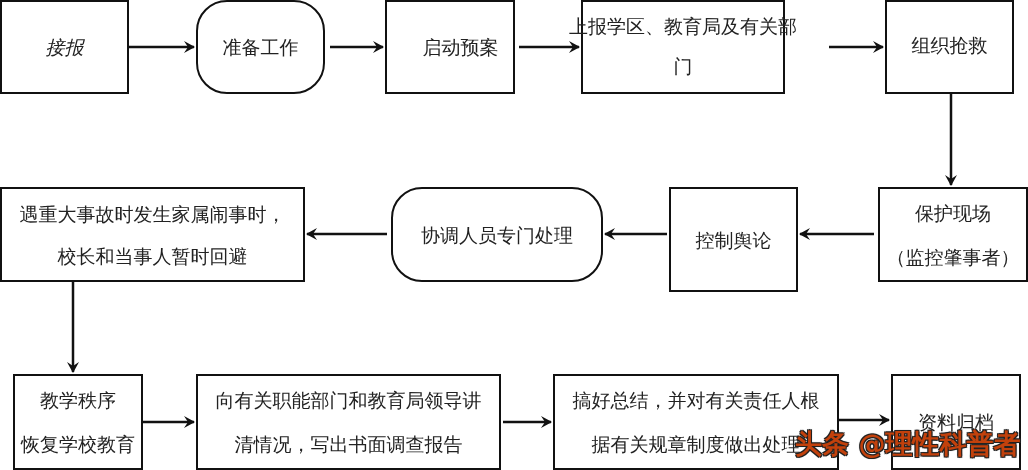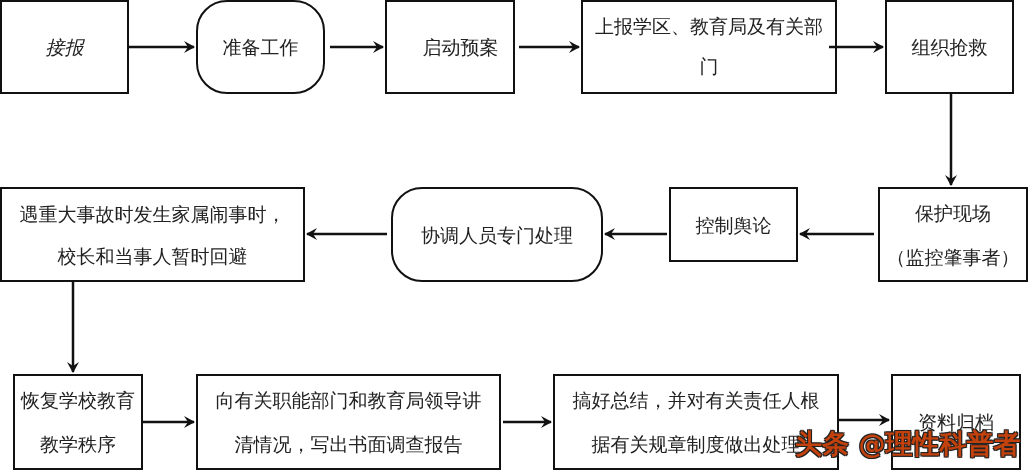--- a/index.html
+++ b/index.html
@@ -20,46 +20,46 @@
 
 <div class="box" style="left:0px;top:0px;width:129px;height:94px;font-style:italic;">
   <span>接报</span>
 </div>
 <div class="box" style="left:196px;top:0px;width:129px;height:94px;border-radius:31px;">
   <span>准备工作</span>
 </div>
 <div class="box" style="left:385px;top:0px;width:130px;height:94px;padding-left:21px;">
   <span>启动预案</span>
 </div>
-<div class="box" style="left:581px;top:0px;width:256px;height:94px;justify-content:flex-start;padding-top:4px;line-height:40px;">
+<div class="box" style="left:581px;top:0px;width:204px;height:94px;justify-content:flex-start;padding-top:4px;line-height:40px;">
   <span>上报学区、教育局及有关部</span>
   <span>门</span>
 </div>
-<div class="box" style="left:885px;top:0px;width:129px;height:94px;">
+<div class="box" style="left:885px;top:0px;width:129px;height:94px;font-family:Liberation Mono, monospace;">
   <span>组织抢救</span>
 </div>
 
 <div class="box" style="left:878px;top:187px;width:150px;height:95px;line-height:44px;">
   <span>保护现场</span>
   <span>（监控肇事者）</span>
 </div>
-<div class="box" style="left:669px;top:187px;width:129px;height:75px;">
+<div class="box" style="left:669px;top:187px;width:129px;height:105px;">
   <span>控制舆论</span>
 </div>
 <div class="box" style="left:391px;top:187px;width:212px;height:95px;border-radius:31px;">
   <span>协调人员专门处理</span>
 </div>
 <div class="box" style="left:0px;top:187px;width:305px;height:95px;line-height:42px;">
   <span>遇重大事故时发生家属闹事时，</span>
   <span>校长和当事人暂时回避</span>
 </div>
 
 <div class="box" style="left:13px;top:374px;width:130px;height:96px;line-height:44px;">
+  <span>教学秩序</span>
   <span>恢复学校教育</span>
-  <span>教学秩序</span>
 </div>
 <div class="box" style="left:196px;top:374px;width:305px;height:96px;line-height:44px;">
   <span>向有关职能部门和教育局领导讲</span>
   <span>清情况，写出书面调查报告</span>
 </div>
 <div class="box" style="left:553px;top:374px;width:286px;height:96px;line-height:44px;">
   <span>搞好总结，并对有关责任人根</span>
   <span>据有关规章制度做出处理</span>
 </div>
 <div class="box" style="left:891px;top:374px;width:130px;height:96px;justify-content:center;">

